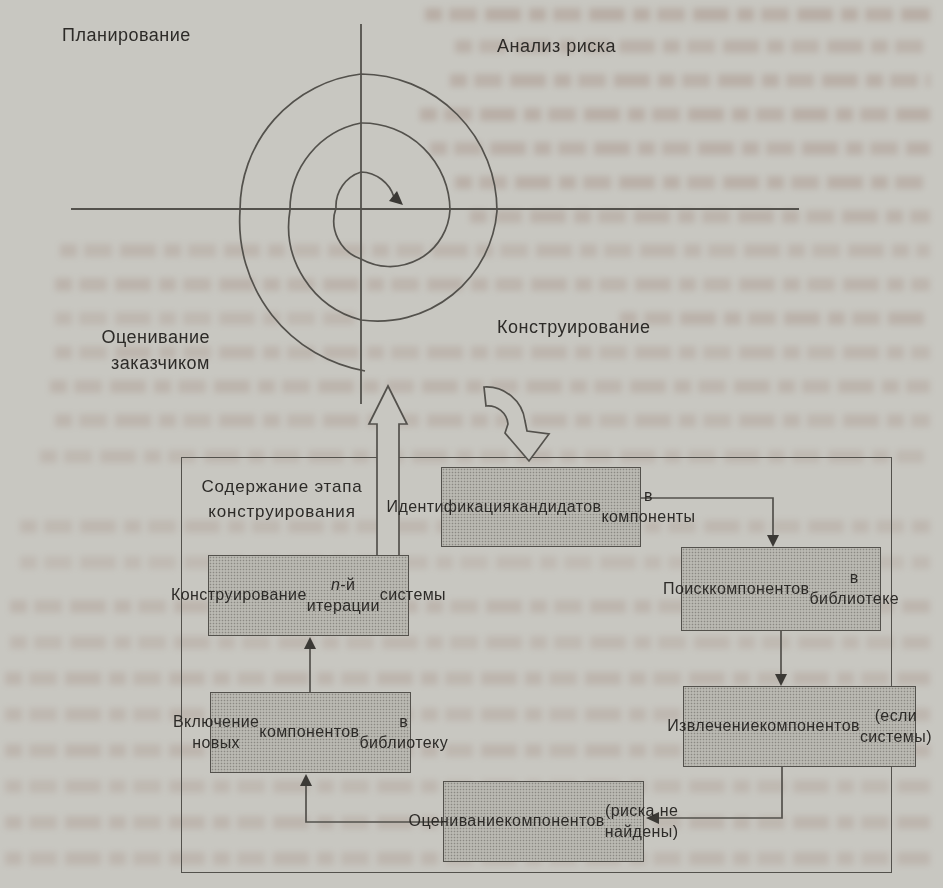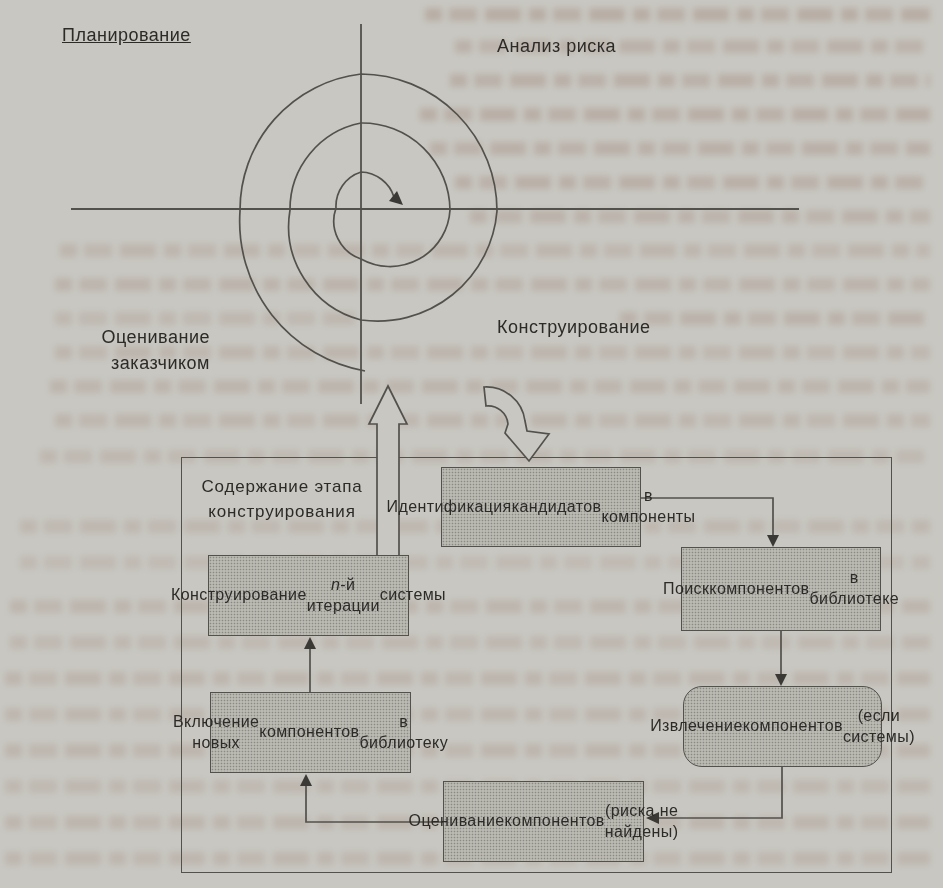--- a/index.html
+++ b/index.html
@@ -116,21 +116,21 @@
     <path d="M 782,767 V 818 H 659" stroke="#53514c" stroke-width="1.7" fill="none"></path>
     <polygon points="646,818 659,812 659,824" fill="#3b3935"></polygon>
 
     <path d="M 443,822 H 306 V 786" stroke="#53514c" stroke-width="1.7" fill="none"></path>
     <polygon points="306,774 300,786 312,786" fill="#3b3935"></polygon>
 
     <path d="M 310,692 V 649" stroke="#53514c" stroke-width="1.7" fill="none"></path>
     <polygon points="310,637 304,649 316,649" fill="#3b3935"></polygon>
   </svg>
 
-  <div class="q-label" style="left:62px;top:25px;text-decoration:underline;">
+  <div class="q-label" style="left:62px;top:25px;">
     <span>Планирование</span>
   </div>
   <div class="q-label" style="left:497px;top:36px;">
     <span>Анализ риска</span>
   </div>
   <div class="q-label" style="left:50px;top:324px;width:160px;text-align:right;line-height:26px;">
     <span>Оценивание</span>
     <span>заказчиком</span>
   </div>
   <div class="q-label" style="left:497px;top:317px;">
@@ -147,21 +147,21 @@
     <span>кандидатов</span>
     <span>в компоненты</span>
   </div>
 
   <div class="fbox" style="left:681px;top:547px;width:200px;height:84px;">
     <span>Поиск</span>
     <span>компонентов</span>
     <span>в библиотеке</span>
   </div>
 
-  <div class="fbox" style="left:683px;top:686px;width:199px;height:81px;border-radius:19px;">
+  <div class="fbox" style="left:683px;top:686px;width:233px;height:81px;">
     <span>Извлечение</span>
     <span>компонентов</span>
     <span>(если системы)</span>
   </div>
 
   <div class="fbox" style="left:443px;top:781px;width:201px;height:81px;">
     <span>Оценивание</span>
     <span>компонентов</span>
     <span>(риска не найдены)</span>
   </div>

